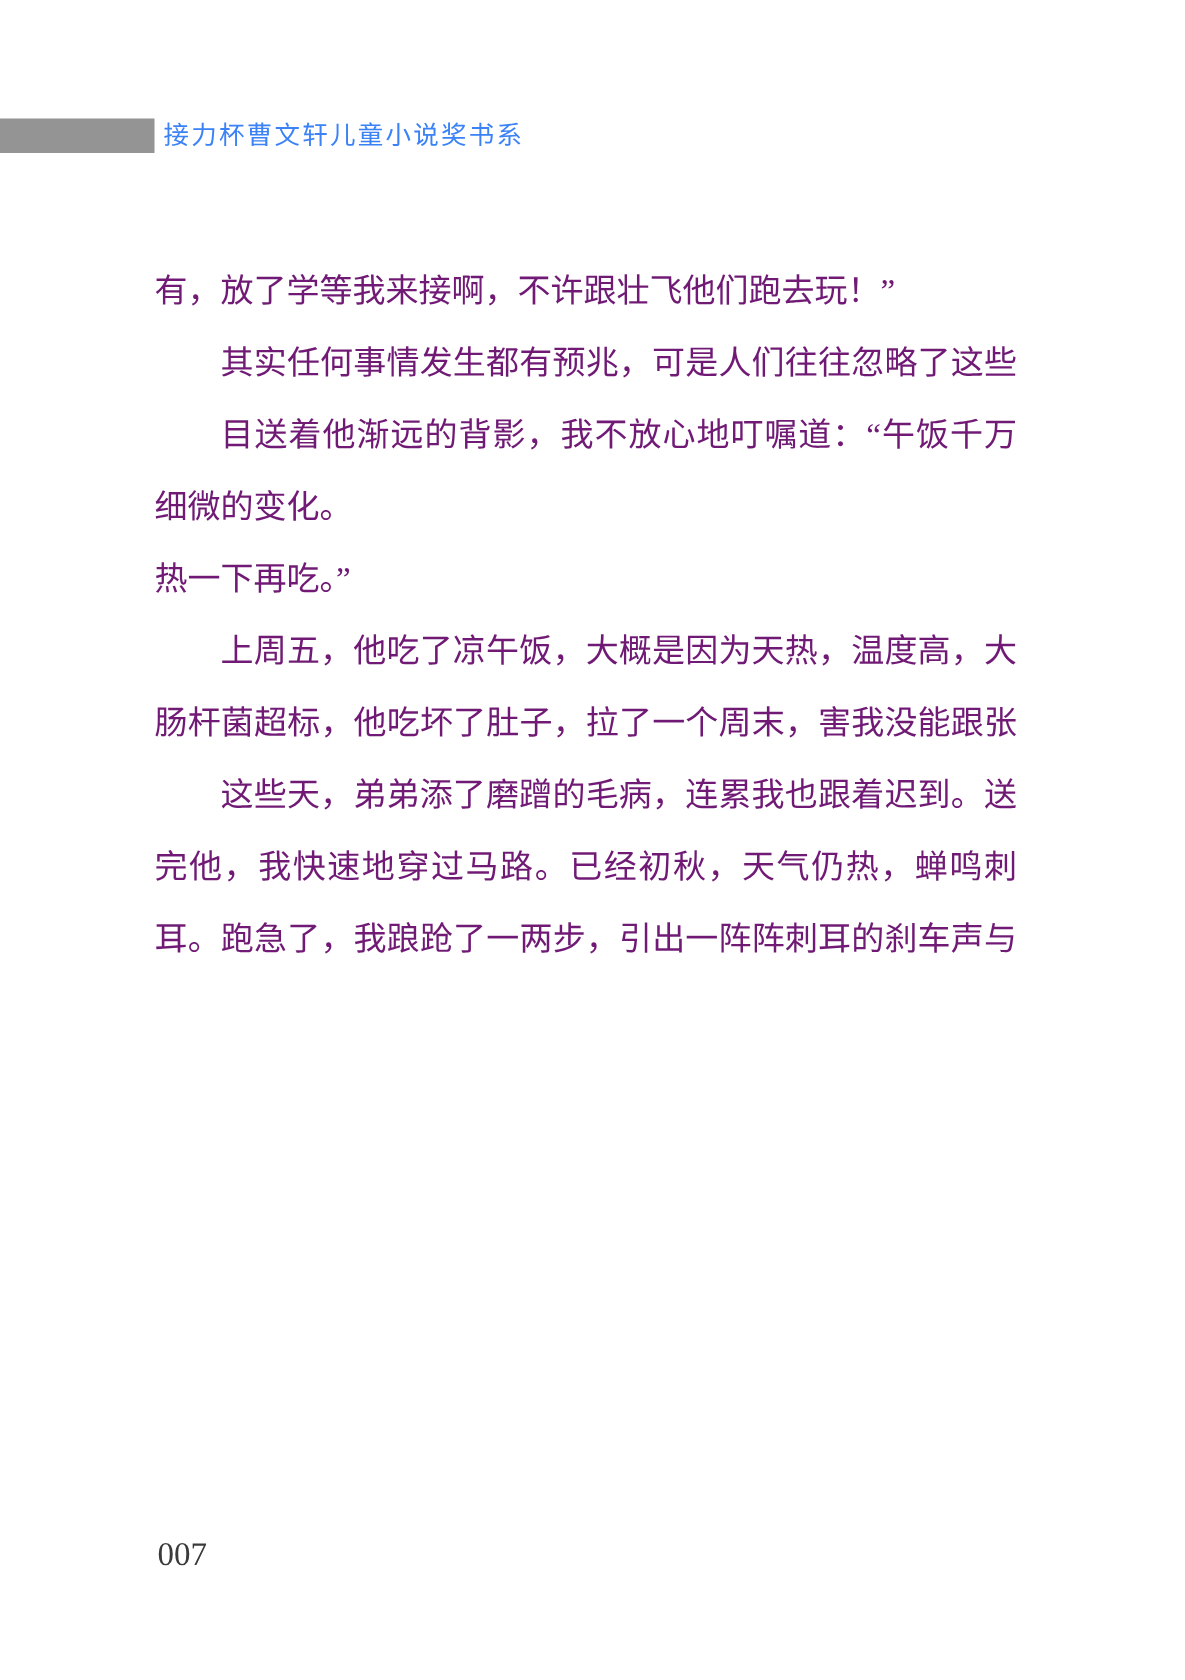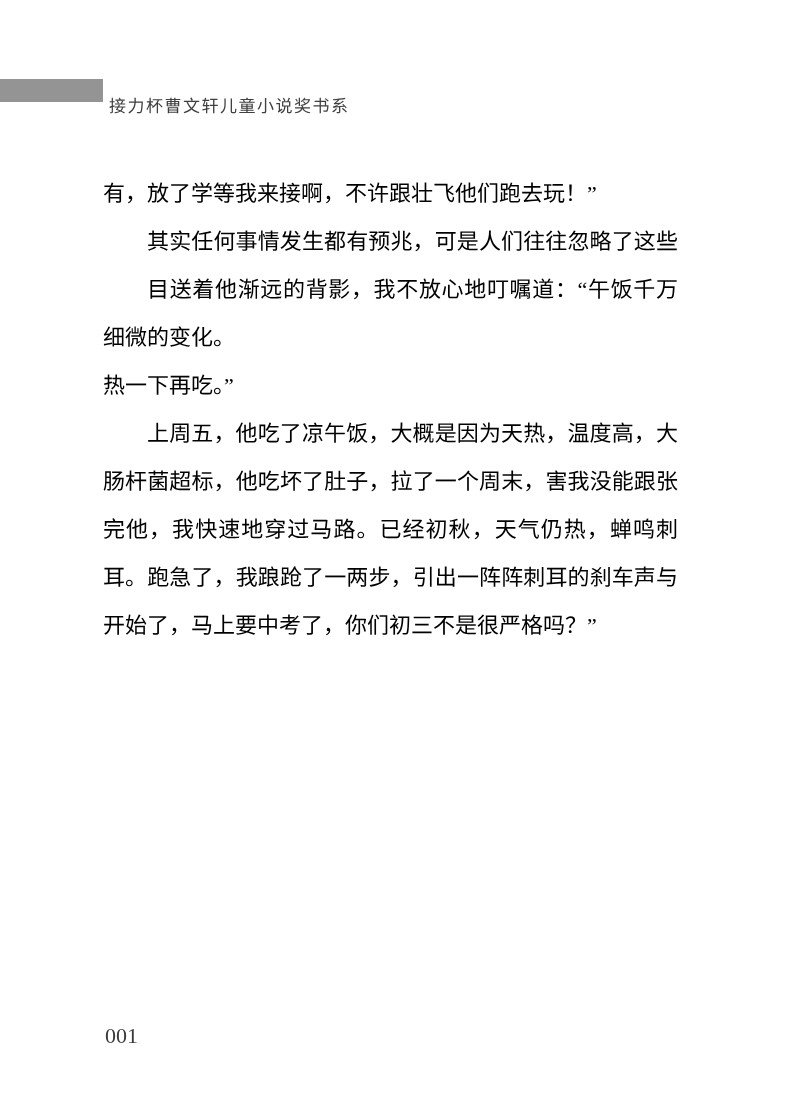--- a/index.html
+++ b/index.html
@@ -25,31 +25,30 @@
   }
   .header-text {
     position: absolute;
     left: 109px;
     top: 79px;
     height: 23px;
     line-height: 23px;
     font-family: "Liberation Sans", sans-serif;
     font-size: 17px;
     letter-spacing: 1.5px;
-    color: #404040;
+    color: #3b82f6;
     white-space: nowrap;
-    margin-top: 16px;
   }
   .text-block {
     position: absolute;
     left: 103px;
     top: 170px;
     width: 575px;
     font-size: 22px;
-    color: #000000;
+    color: #701a75;
   }
   .line {
     height: 48px;
     line-height: 48px;
     white-space: nowrap;
     text-align: left;
   }
   .line.justify {
     white-space: normal;
     text-align: justify;
@@ -80,20 +79,20 @@
 
   <div class="text-block">
 
   <div class="line">有，放了学等我来接啊，不许跟壮飞他们跑去玩！”</div>
       <div class="line indent justify">其实任何事情发生都有预兆，可是人们往往忽略了这些</div>
       <div class="line indent justify">目送着他渐远的背影，我不放心地叮嘱道：“午饭千万</div>
       <div class="line">细微的变化。</div>
       <div class="line">热一下再吃。”</div>
       <div class="line indent justify">上周五，他吃了凉午饭，大概是因为天热，温度高，大</div>
       <div class="line justify">肠杆菌超标，他吃坏了肚子，拉了一个周末，害我没能跟张</div>
+      <div class="line indent justify">这些天，弟弟添了磨蹭的毛病，连累我也跟着迟到。送</div>
       <div class="line justify">完他，我快速地穿过马路。已经初秋，天气仍热，蝉鸣刺</div>
       <div class="line justify">耳。跑急了，我踉跄了一两步，引出一阵阵刺耳的刹车声与</div>
-      <div class="line">开始了，马上要中考了，你们初三不是很严格吗？”</div>
     </div>
 
-  <div class="page-number">001</div>
+  <div class="page-number">007</div>
 
 </div>
 
 </body></html>

